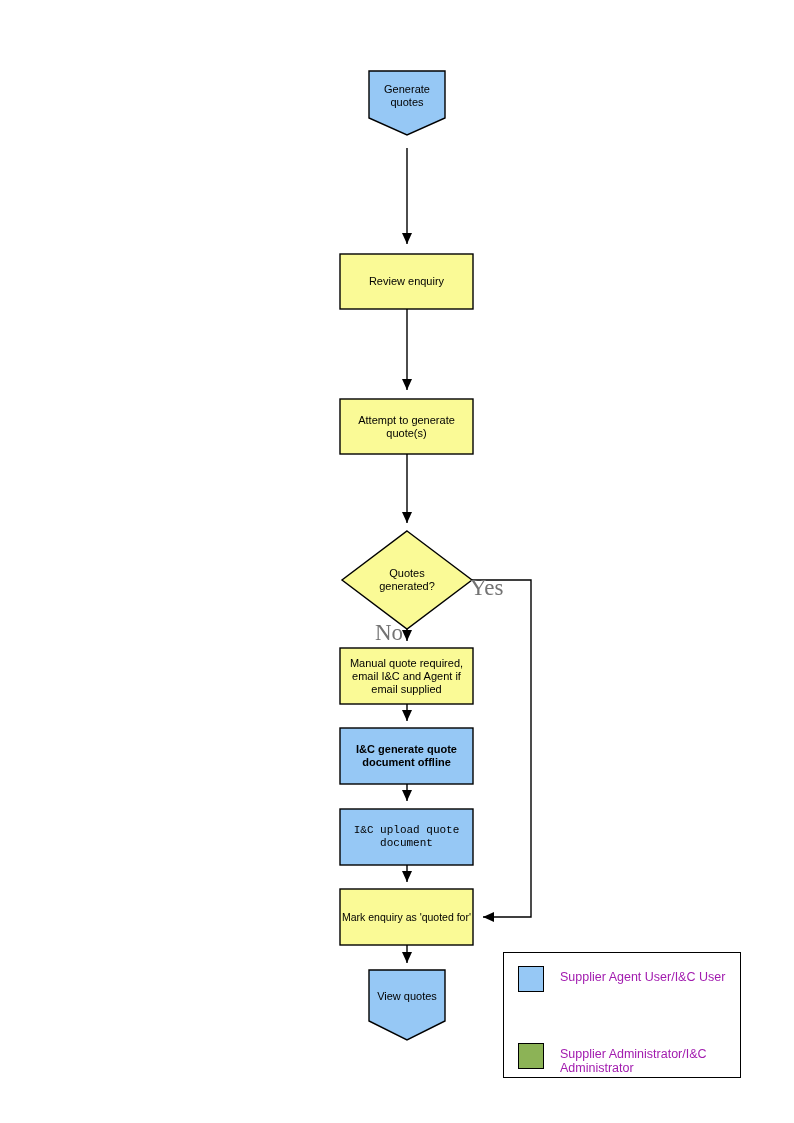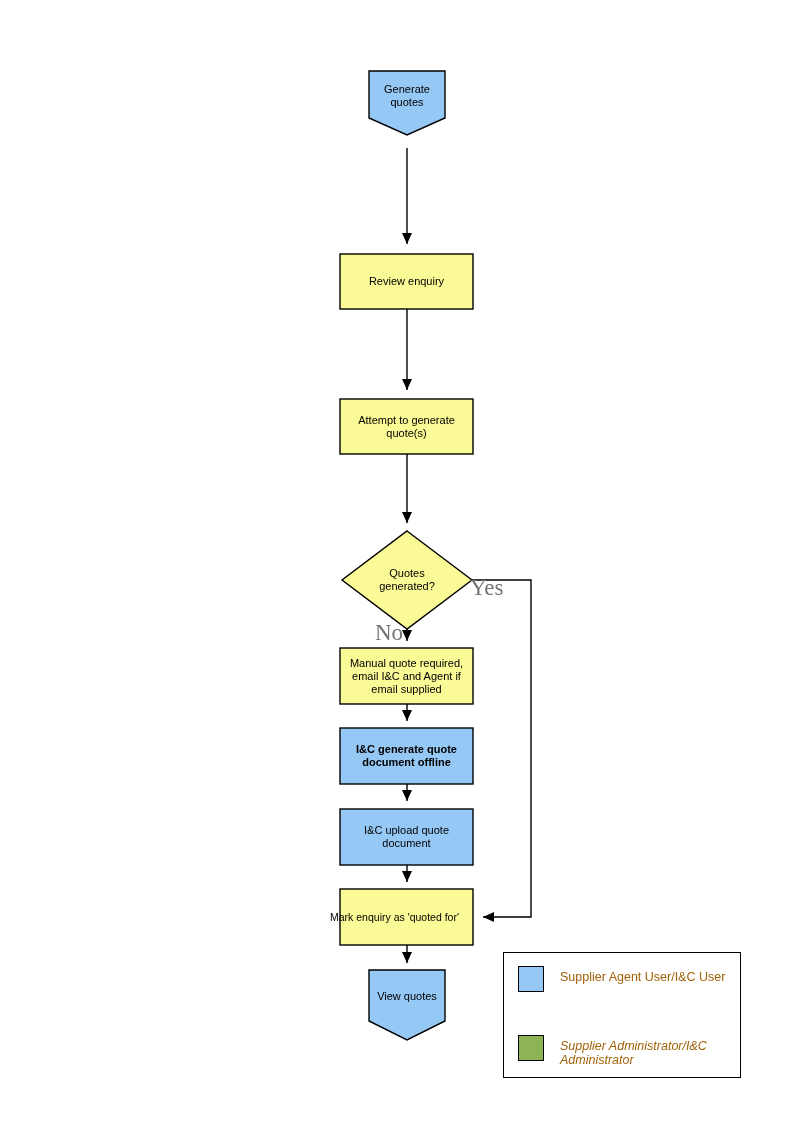--- a/index.html
+++ b/index.html
@@ -67,21 +67,21 @@
     height: 26px;
     border: 1px solid #000000;
     box-sizing: border-box;
     flex: 0 0 auto;
   }
   .legend-text {
     margin-left: 16px;
     font-family: "Liberation Sans", sans-serif;
     font-size: 12.5px;
     line-height: 14px;
-    color: #a16207;
+    color: #a21caf;
     white-space: pre-line;
     padding-top: 4px;
   }
 </style>
 </head>
 <body>
 
 <div id="canvas">
 
   <svg id="svg-layer" viewBox="0 0 794 1123" xmlns="http://www.w3.org/2000/svg">
@@ -152,36 +152,36 @@
   <div class="node-label" style="left:352px; top:544px; width:110px; height:72px;">Quotes
 generated?</div>
 
   <div class="node-label" style="left:340px; top:648px; width:133px; height:56px;">Manual quote required,
 email I&amp;C and Agent if
 email supplied</div>
 
   <div class="node-label" style="left:340px; top:728px; width:133px; height:56px;font-weight:bold;">I&amp;C generate quote
 document offline</div>
 
-  <div class="node-label" style="left:340px; top:809px; width:133px; height:56px;">I&amp;C upload quote
+  <div class="node-label" style="left:340px; top:809px; width:133px; height:56px;font-family:Liberation Mono, monospace;">I&amp;C upload quote
 document</div>
 
-  <div class="node-label" style="left:328px; top:889px; width:133px; height:56px; font-size:10.5px;">Mark enquiry as 'quoted for'</div>
+  <div class="node-label" style="left:340px; top:889px; width:133px; height:56px; font-size:10.5px;">Mark enquiry as 'quoted for'</div>
 
   <div class="node-label" style="left:369px; top:970px; width:76px; height:52px;">View quotes</div>
 
   <div class="branch-label" style="left:470px; top:576px;">Yes</div>
 
   <div class="branch-label" style="left:375px; top:621px;">No</div>
 
   <div id="legend">
     <div class="legend-row" style="top:13px;">
       <span class="legend-swatch" style="background:#96C8F5;"></span>
       <span class="legend-text">Supplier Agent User/I&amp;C User</span>
     </div>
-    <div class="legend-row" style="top:82px;font-style:italic;">
+    <div class="legend-row" style="top:90px;">
       <span class="legend-swatch" style="background:#8CB356;"></span>
       <span class="legend-text">Supplier Administrator/I&amp;C
 Administrator</span>
     </div>
   </div>
 
 </div>
 
 </body></html>

